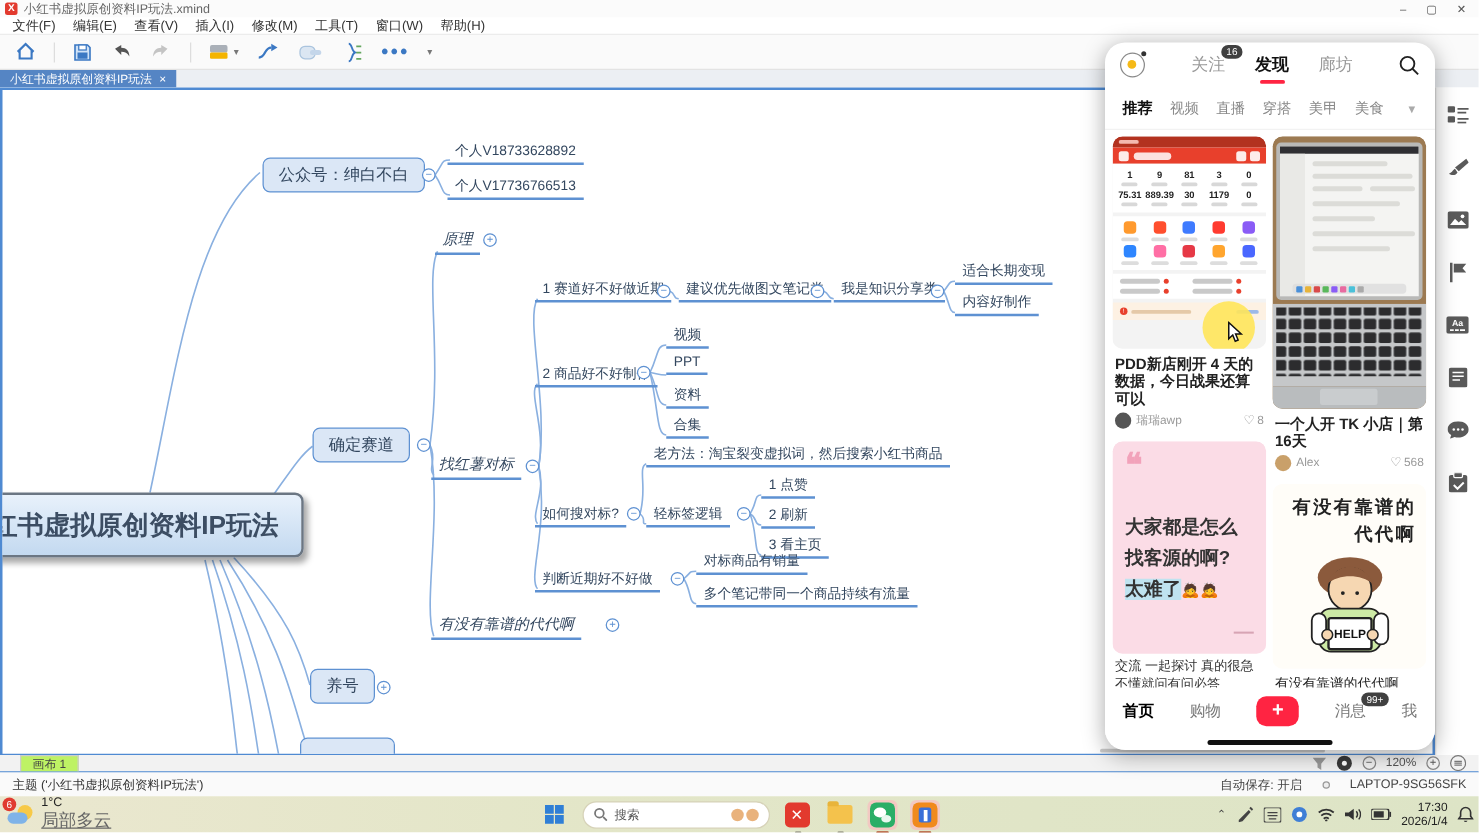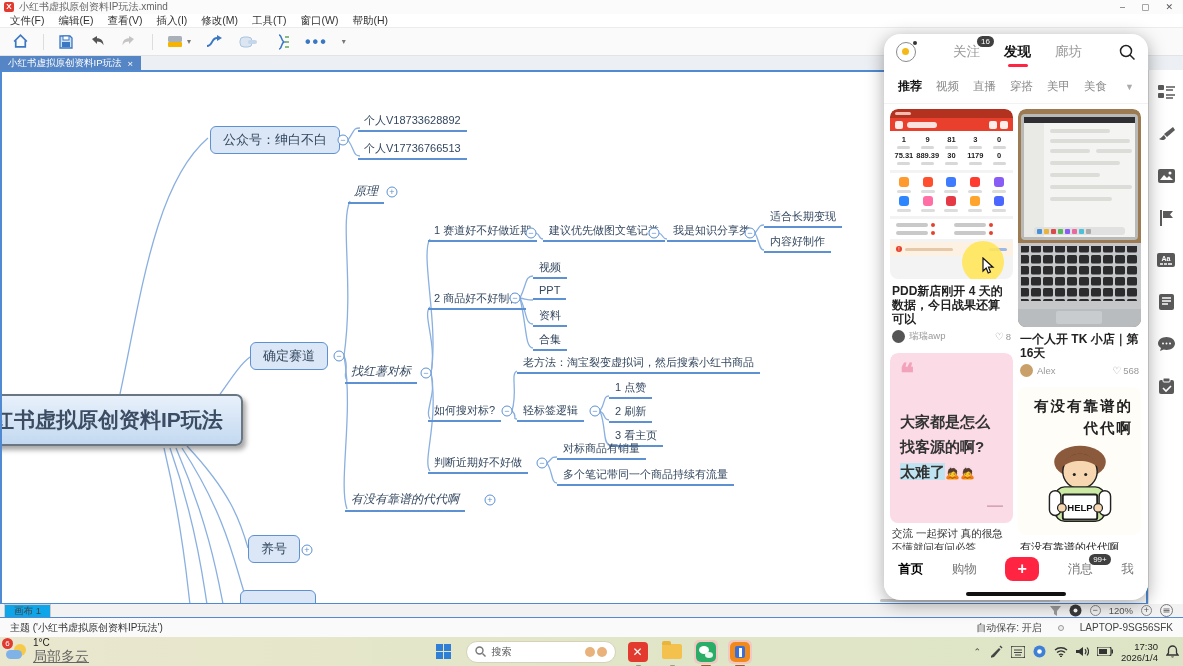--- a/index.html
+++ b/index.html
@@ -30,21 +30,21 @@
   .badge.minus::after{content:"−";}
   .badge.plus::after{content:"+";}
   #hscroll{position:absolute;left:878px;top:527px;width:180px;height:3px;background:#c9c9c9;border-radius:2px;}
 
   
   #rightstrip{position:absolute;top:70px;right:0;width:35px;height:534px;background:#fff;border-left:1px solid #e0e0e0;display:flex;flex-direction:column;align-items:center;padding-top:14px;gap:27px;}
   #rightstrip svg{display:block;}
 
   
   #sheetrow{position:absolute;top:604px;left:0;width:1183px;height:14px;background:#f2f2f2;border-bottom:1px solid #4f8ad2;display:flex;align-items:center;font-size:9.5px;color:#444;}
-  #sheet-tab{background:#0ea5e9;border:1px solid #ccc;border-bottom:none;padding:0 9px;height:13px;display:flex;align-items:center;margin-left:4px;}
+  #sheet-tab{background:#bef264;border:1px solid #ccc;border-bottom:none;padding:0 9px;height:13px;display:flex;align-items:center;margin-left:16px;}
   #sheet-right{margin-left:auto;display:flex;align-items:center;gap:8px;padding-right:10px;color:#555;}
   .zbtn{width:11px;height:11px;border-radius:50%;border:1px solid #888;font-size:9px;line-height:9px;text-align:center;color:#555;}
   #inforow{position:absolute;top:618px;left:0;width:1183px;height:19px;background:#fafafa;display:flex;align-items:center;font-size:10px;color:#333;padding:0 10px;}
   #inforow .right{margin-left:auto;display:flex;align-items:center;gap:16px;color:#444;}
   .dot-ind{width:6px;height:6px;border-radius:50%;border:1px solid #999;background:#eee;}
 
   
   #taskbar{position:absolute;top:637px;left:0;width:1183px;height:29px;background:linear-gradient(90deg,#eae7cf,#e3e6c8 40%,#dde4c6);display:flex;align-items:center;}
   #weather{position:absolute;left:6px;display:flex;align-items:center;gap:5px;}
   #weather .wicon{position:relative;width:22px;height:20px;}

